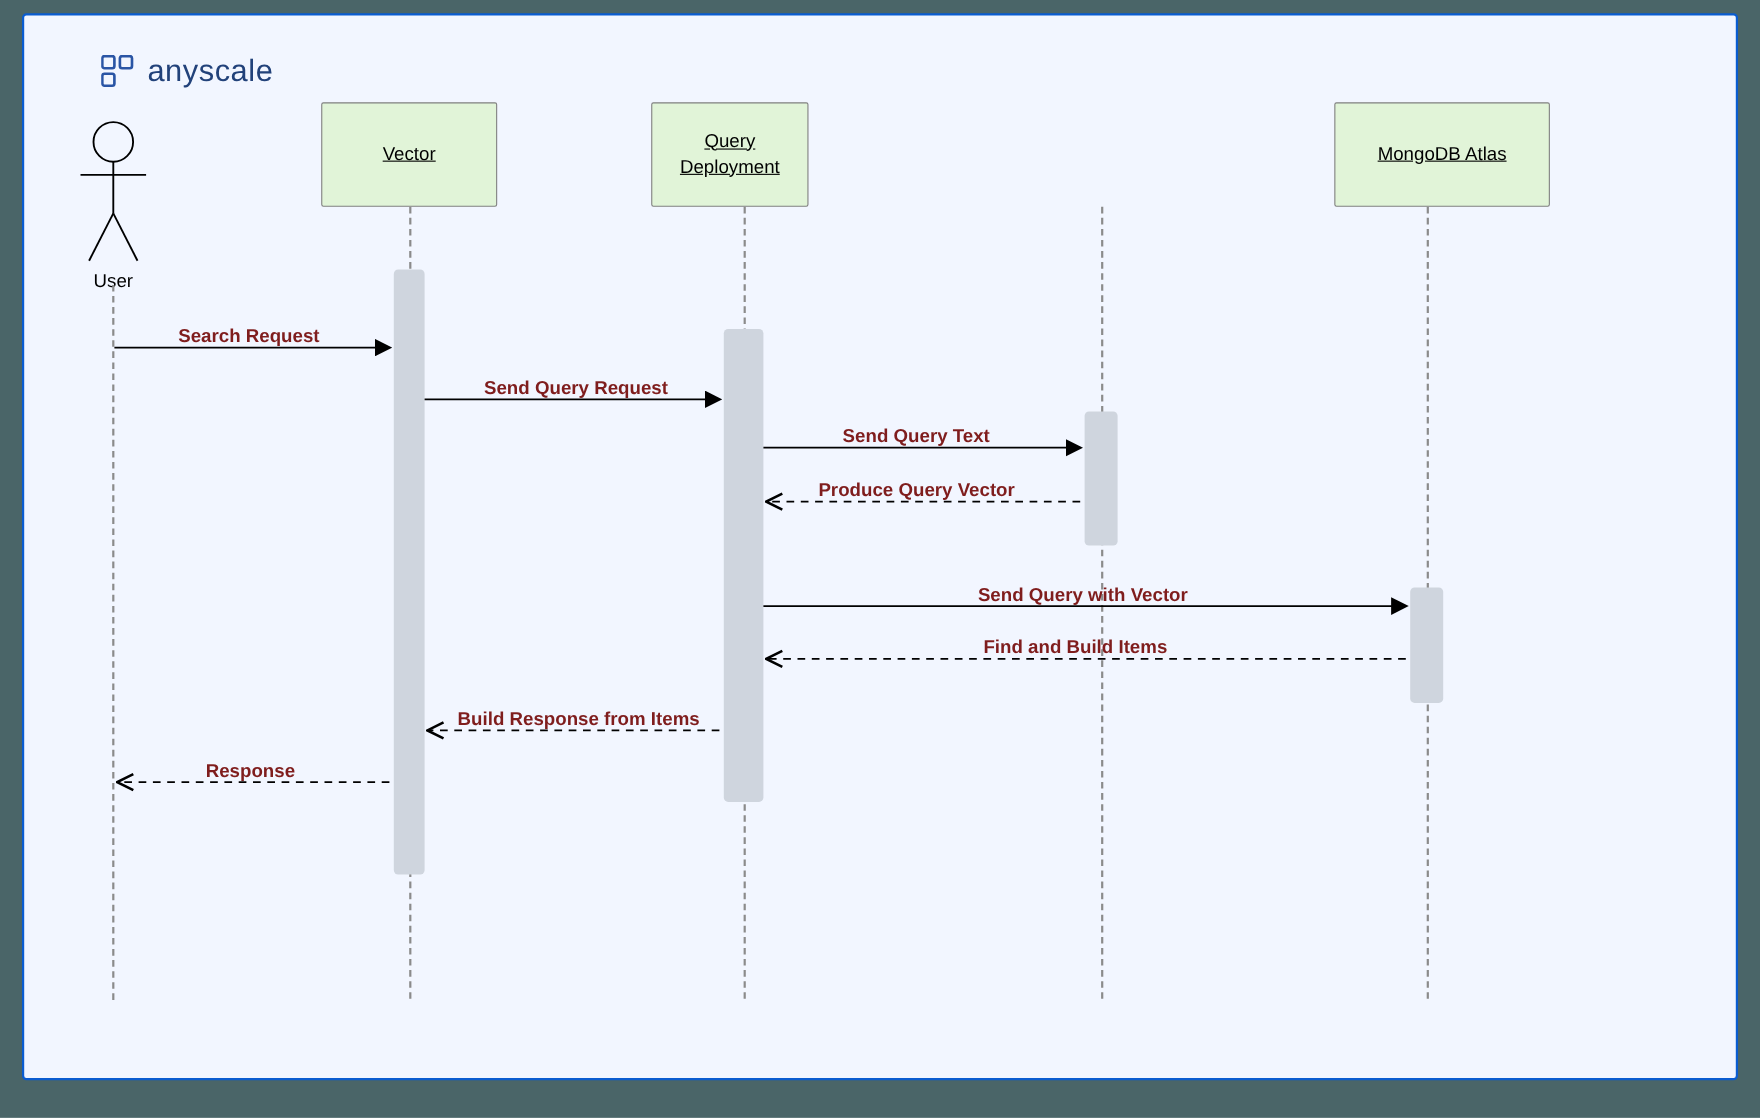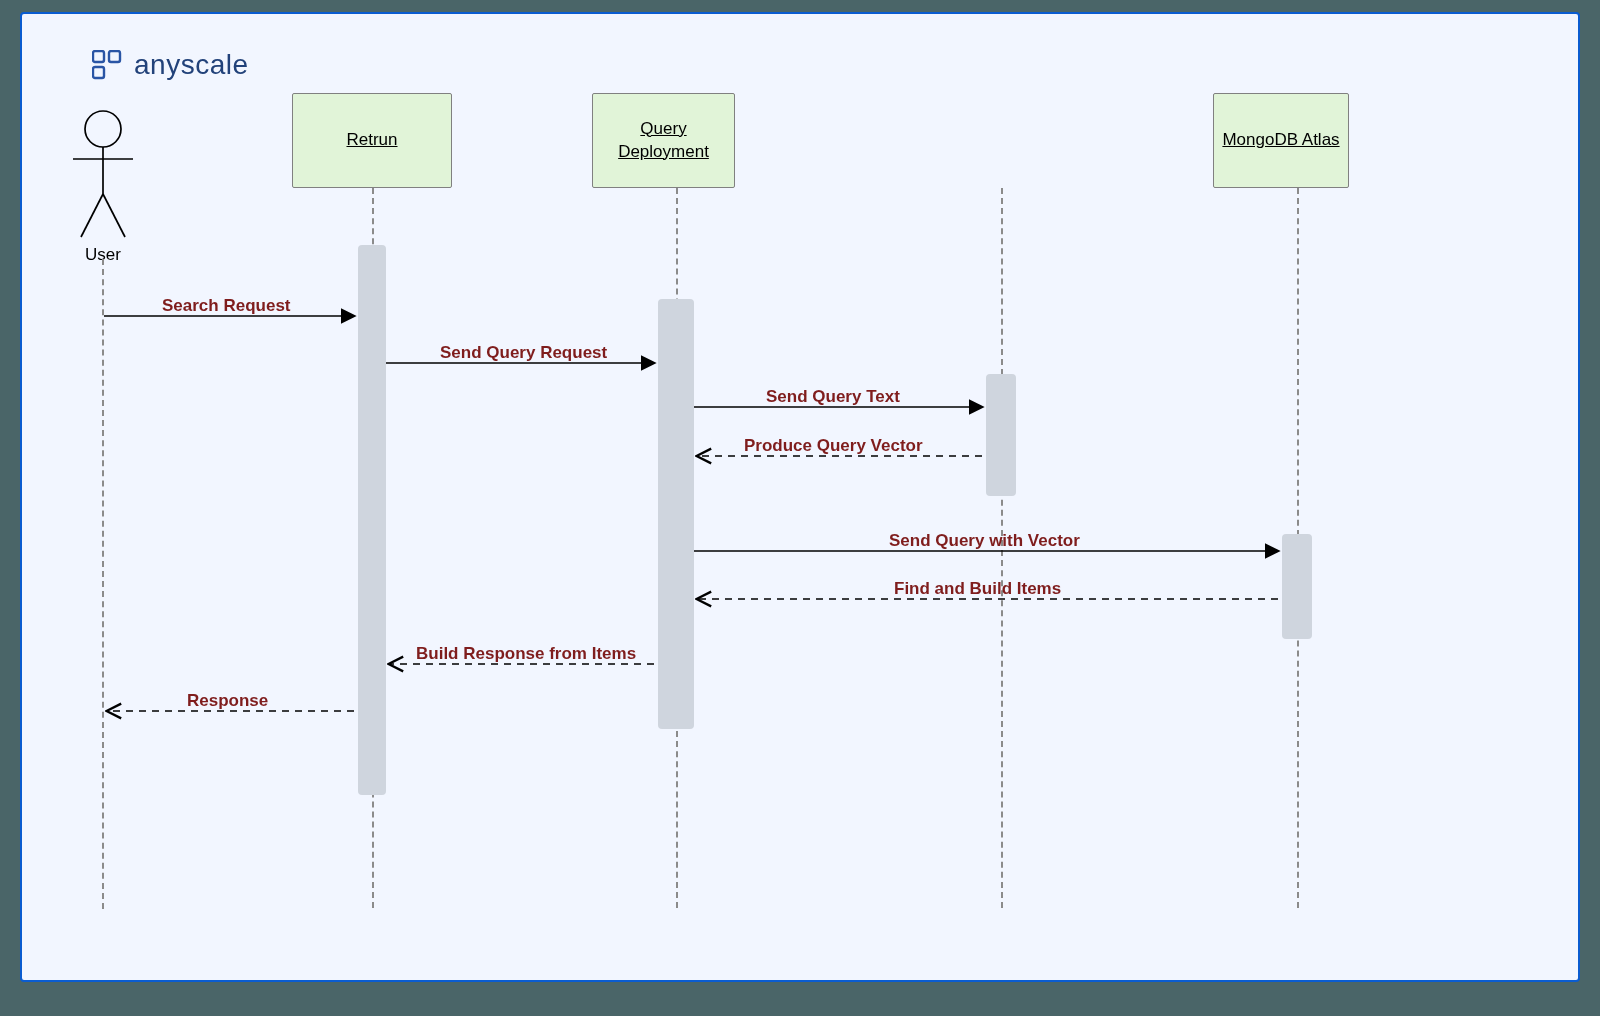--- a/index.html
+++ b/index.html
@@ -120,26 +120,26 @@
       <circle cx="30" cy="20" r="18" fill="none" stroke="#000" stroke-width="1.7"></circle>
       <line x1="30" y1="38" x2="30" y2="85" stroke="#000" stroke-width="1.7"></line>
       <line x1="0" y1="50" x2="60" y2="50" stroke="#000" stroke-width="1.7"></line>
       <line x1="30" y1="85" x2="8" y2="128" stroke="#000" stroke-width="1.7"></line>
       <line x1="30" y1="85" x2="52" y2="128" stroke="#000" stroke-width="1.7"></line>
     </svg>
     <div class="actor-label">User</div>
   </div>
 
   <div class="participant-box" style="left:270px; width:160px;">
-    <span>Retrun</span>
+    <span>Vector</span>
   </div>
   <div class="participant-box" style="left:570px; width:143px;">
     <span>Query Deployment</span>
   </div>
-  <div class="participant-box" style="left:1191px; width:136px;">
+  <div class="participant-box" style="left:1191px; width:196px;">
     <span>MongoDB Atlas</span>
   </div>
 
   <div class="lifeline" style="left:80px; top:245px; height:650px;"></div>
   <div class="lifeline" style="left:350px;"></div>
   <div class="lifeline" style="left:654px;"></div>
   <div class="lifeline" style="left:979px;"></div>
   <div class="lifeline" style="left:1275px;"></div>
 
   <div class="activation" style="left:336px; top:231px; width:28px; height:550px;"></div>

